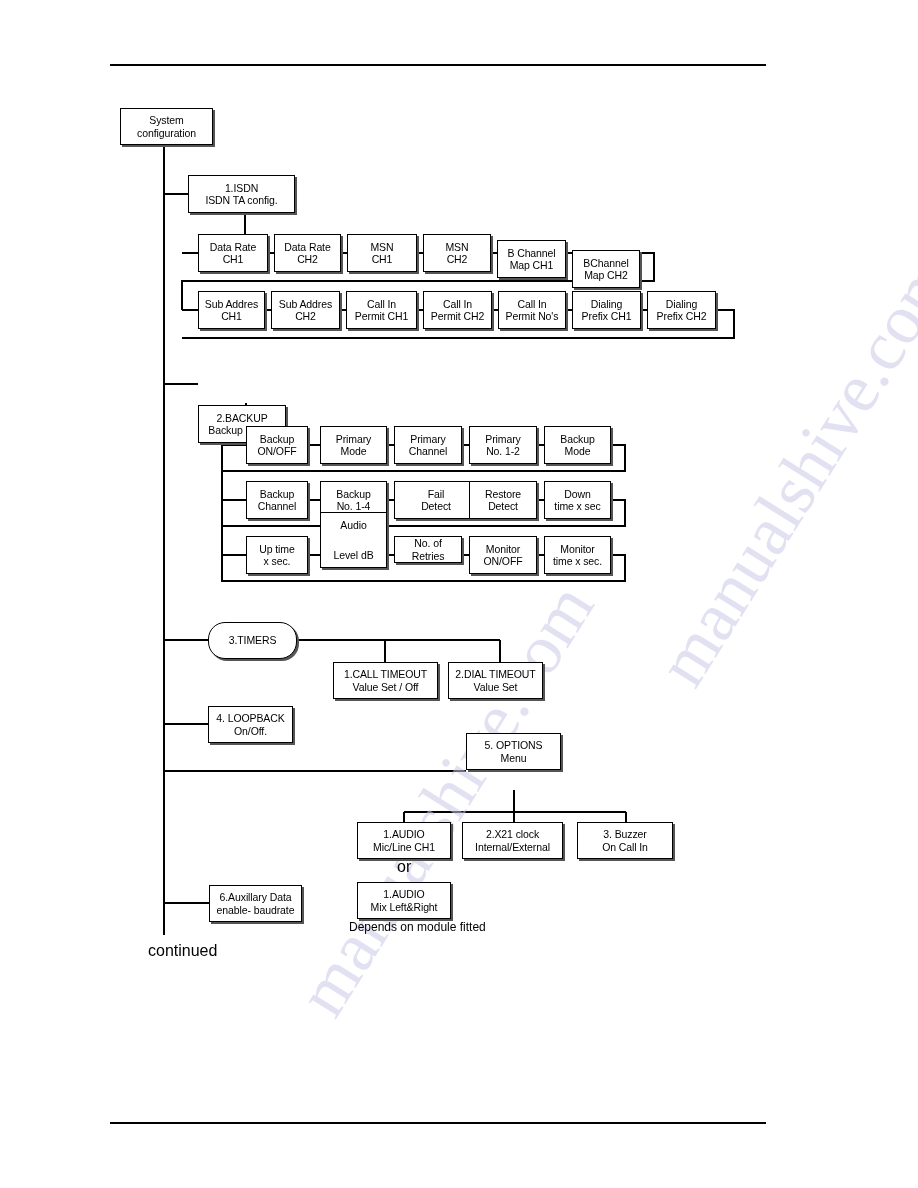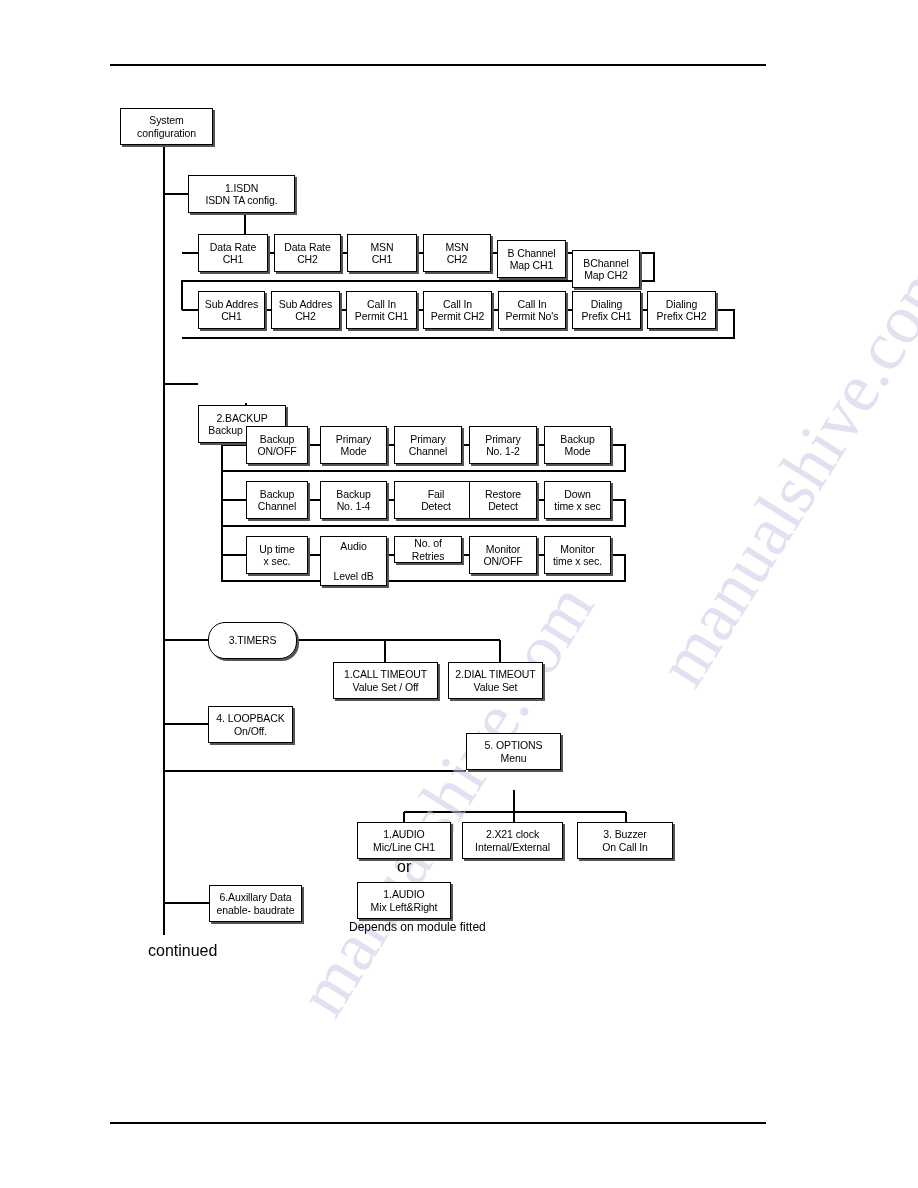--- a/index.html
+++ b/index.html
@@ -291,21 +291,21 @@
     </div>
     <div class="node" style="left:544px; top:481px; width:67px; height:38px;">
       <span class="l1">Down</span>
       <span class="l2">time x sec</span>
     </div>
 
     <div class="node" style="left:246px; top:536px; width:62px; height:38px;">
       <span class="l1">Up time</span>
       <span class="l2">x sec.</span>
     </div>
-    <div class="node" style="left:320px; top:536px; width:67px; height:50px;gap:17px;">
+    <div class="node" style="left:320px; top:512px; width:67px; height:56px;gap:17px;">
       <span class="l1">Audio</span>
       <span class="l2">Level dB</span>
     </div>
     <div class="node" style="left:394px; top:536px; width:68px; height:27px;">
       <span class="l1">No. of</span>
       <span class="l2">Retries</span>
     </div>
     <div class="node" style="left:469px; top:536px; width:68px; height:38px;">
       <span class="l1">Monitor</span>
       <span class="l2">ON/OFF</span>

